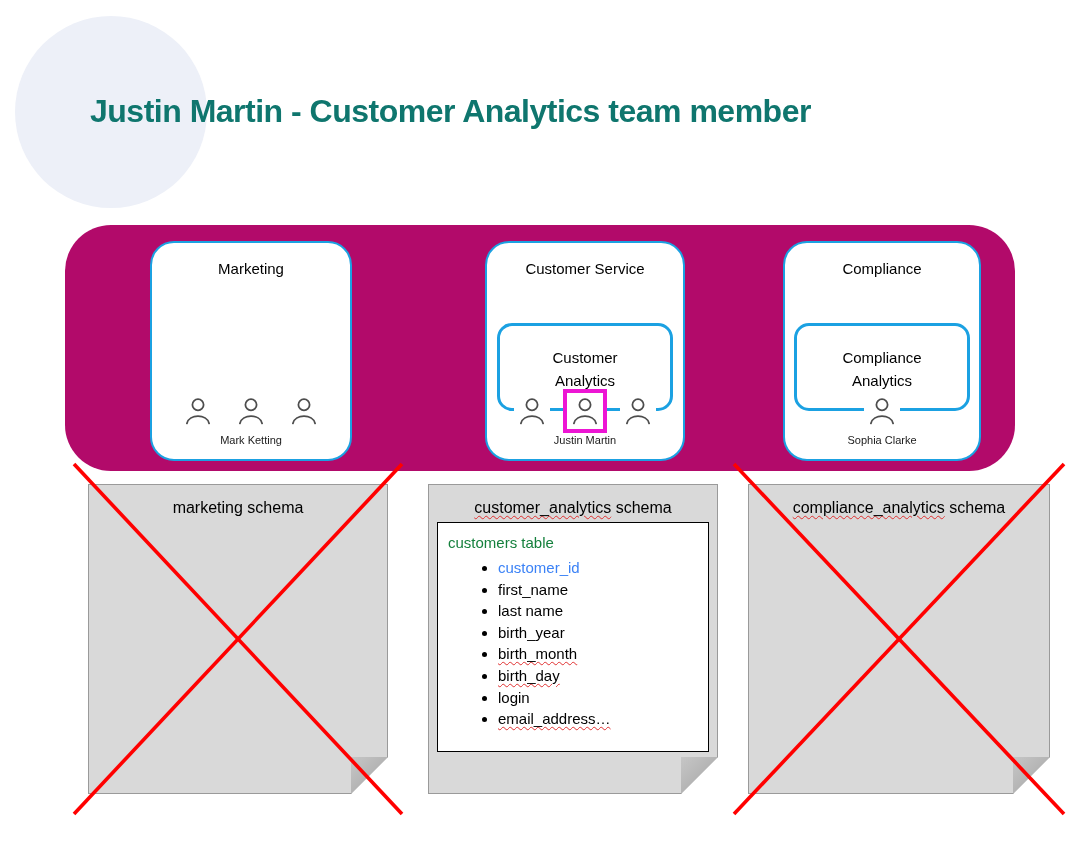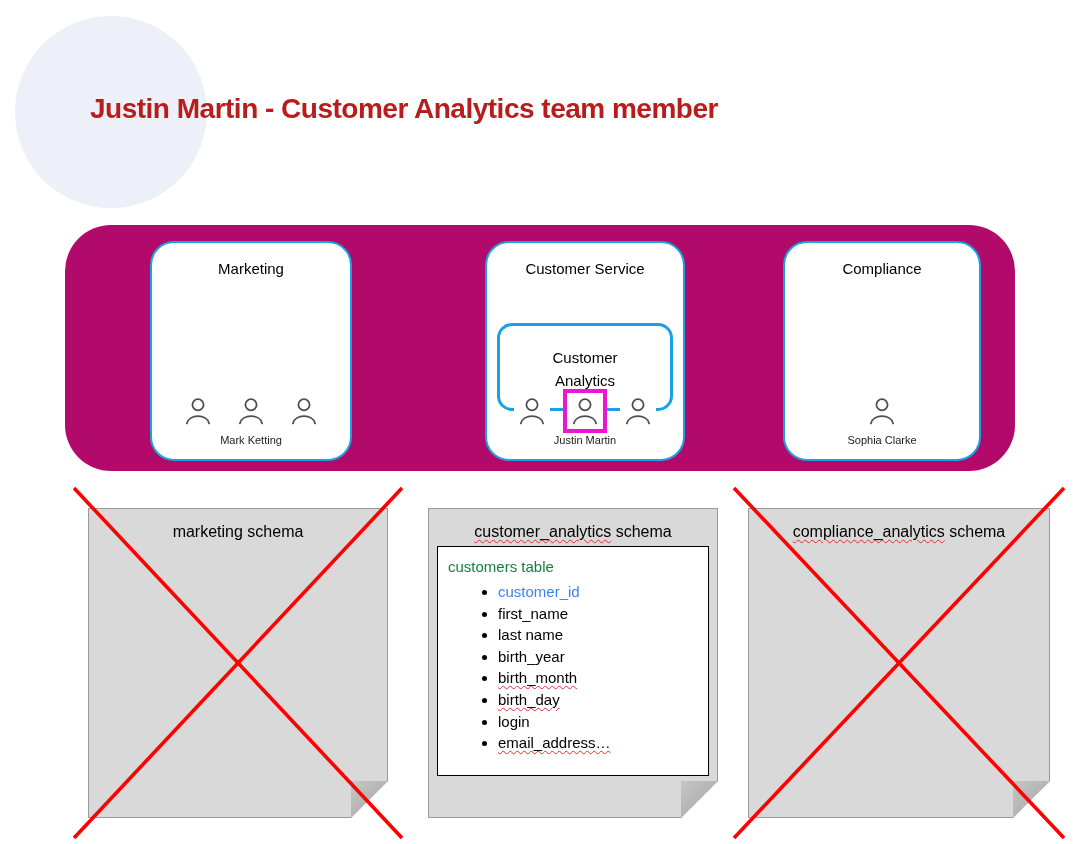--- a/index.html
+++ b/index.html
@@ -11,22 +11,22 @@
   .stage { position:absolute; inset:0; }
 
   
   .bg-circle {
     position:absolute; left:15px; top:16px; width:192px; height:192px;
     border-radius:50%; background:#edf0f8;
   }
 
   .page-title {
     position:absolute; left:90px; top:93px;
-    font-size:28px; font-weight:700; letter-spacing:-0.5px;
-    color:#b91c1c; white-space:nowrap;
+    font-size:32px; font-weight:700; letter-spacing:-0.5px;
+    color:#0f766e; white-space:nowrap;
   }
 
   
   .org-band {
     position:absolute; left:65px; top:225px; width:950px; height:246px;
     background:#b20a6a; border-radius:46px;
   }
 
   .dept {
     position:absolute; top:16px; height:220px;
@@ -61,21 +61,21 @@
   }
   .person svg { width:32px; height:32px; display:block; }
   .person.highlight { outline:4px solid #ed15d4; }
 
   .member-label {
     position:absolute; bottom:13px; left:0; right:0;
     text-align:center; font-size:11px; color:#1a1a1a;
   }
 
   
-  .note { position:absolute; top:508px; height:310px;padding-left:9px; }
+  .note { position:absolute; top:484px; height:310px;padding-left:9px; }
   .note-1 { left:88px;  width:300px; }
   .note-2 { left:428px; width:290px; }
   .note-3 { left:748px; width:302px; }
 
   .note-body {
     position:absolute; inset:0; background:#d9d9d9; border:1px solid #9a9a9a;
     clip-path: polygon(0 0, 100% 0, 100% calc(100% - 37px), calc(100% - 37px) 100%, 0 100%);
   }
   .note-flap {
     position:absolute; right:0; bottom:0; width:37px; height:37px;
@@ -170,20 +170,23 @@
               <circle cx="18" cy="10" r="6.3" fill="#fff" stroke="#4d4d4d" stroke-width="2"></circle>
               <path d="M5.5 31 C 8 20, 28 20, 30.5 31" fill="#fff" stroke="#4d4d4d" stroke-width="2" stroke-linecap="round"></path>
             </svg>
         </span>
       </div>
       <div class="member-label">Justin Martin</div>
     </div>
 
     <div class="dept dept-compliance">
       <div class="dept-name">Compliance</div>
+      <div class="team-box">
+        <div class="team-name">Compliance Analytics</div>
+      </div>
       <div class="persons">
         <span class="person">
           <svg viewBox="0 0 36 34">
               <circle cx="18" cy="10" r="6.3" fill="#fff" stroke="#4d4d4d" stroke-width="2"></circle>
               <path d="M5.5 31 C 8 20, 28 20, 30.5 31" fill="#fff" stroke="#4d4d4d" stroke-width="2" stroke-linecap="round"></path>
             </svg>
         </span>
       </div>
       <div class="member-label">Sophia Clarke</div>
     </div>

